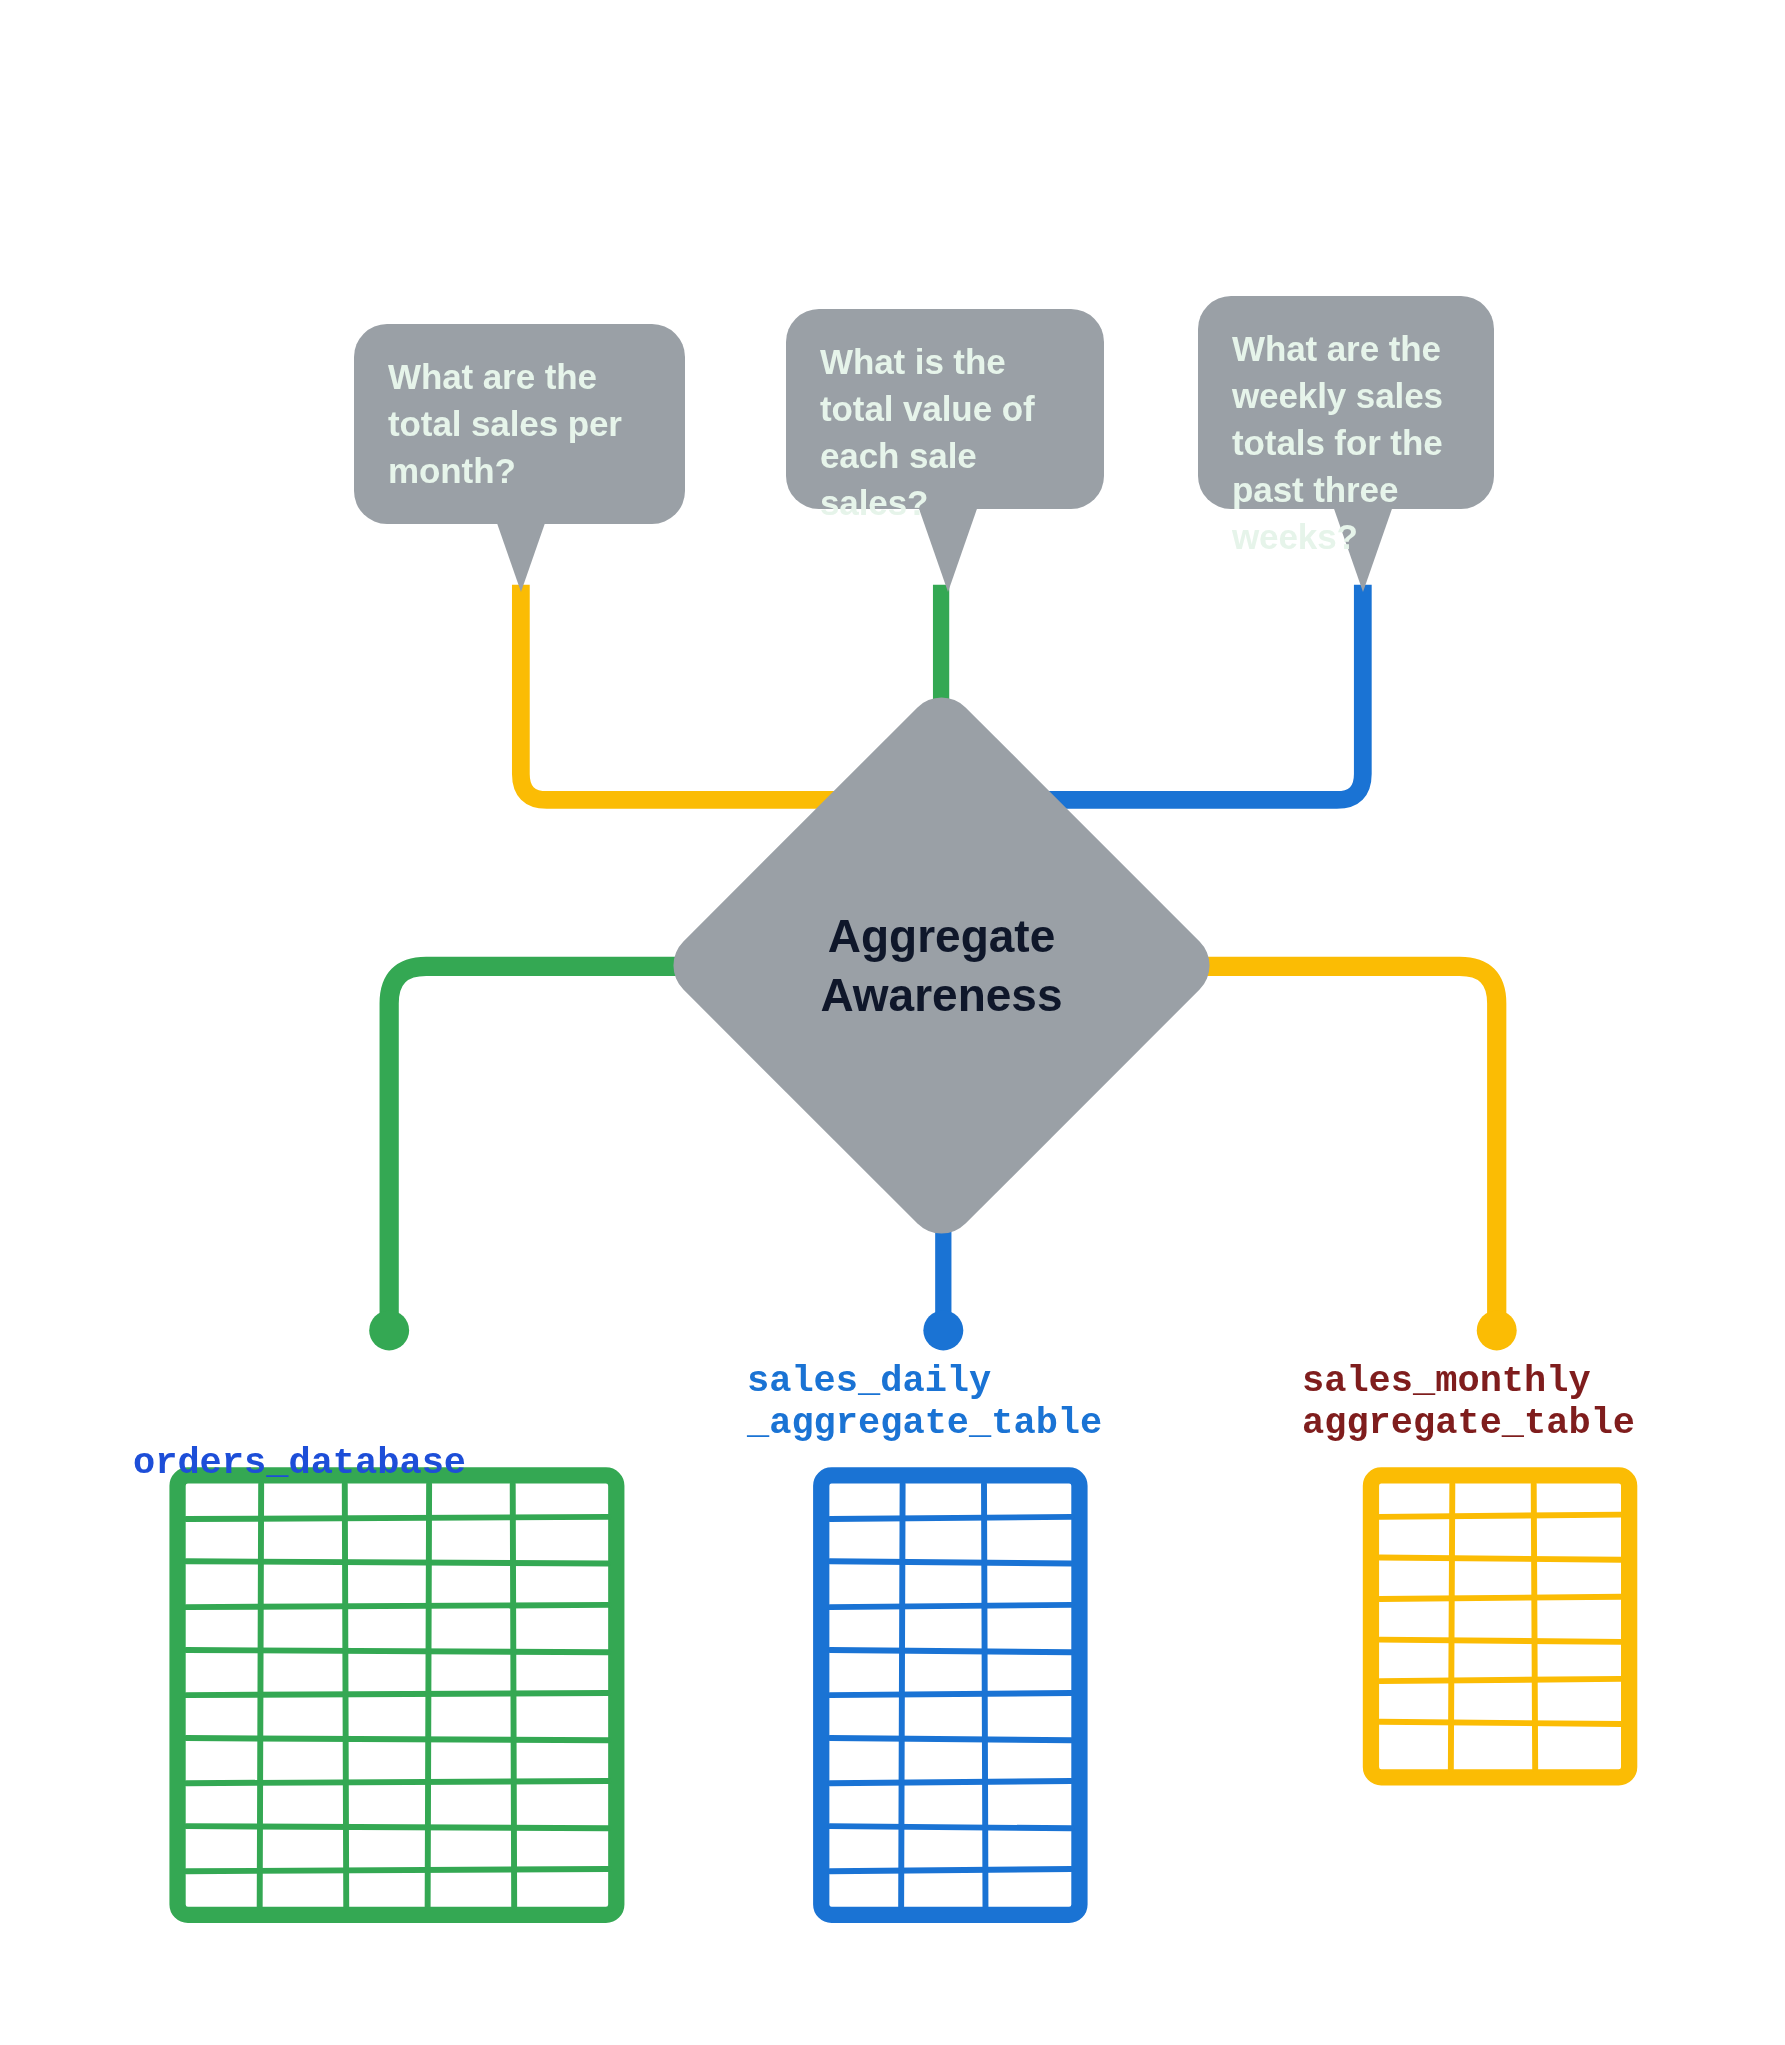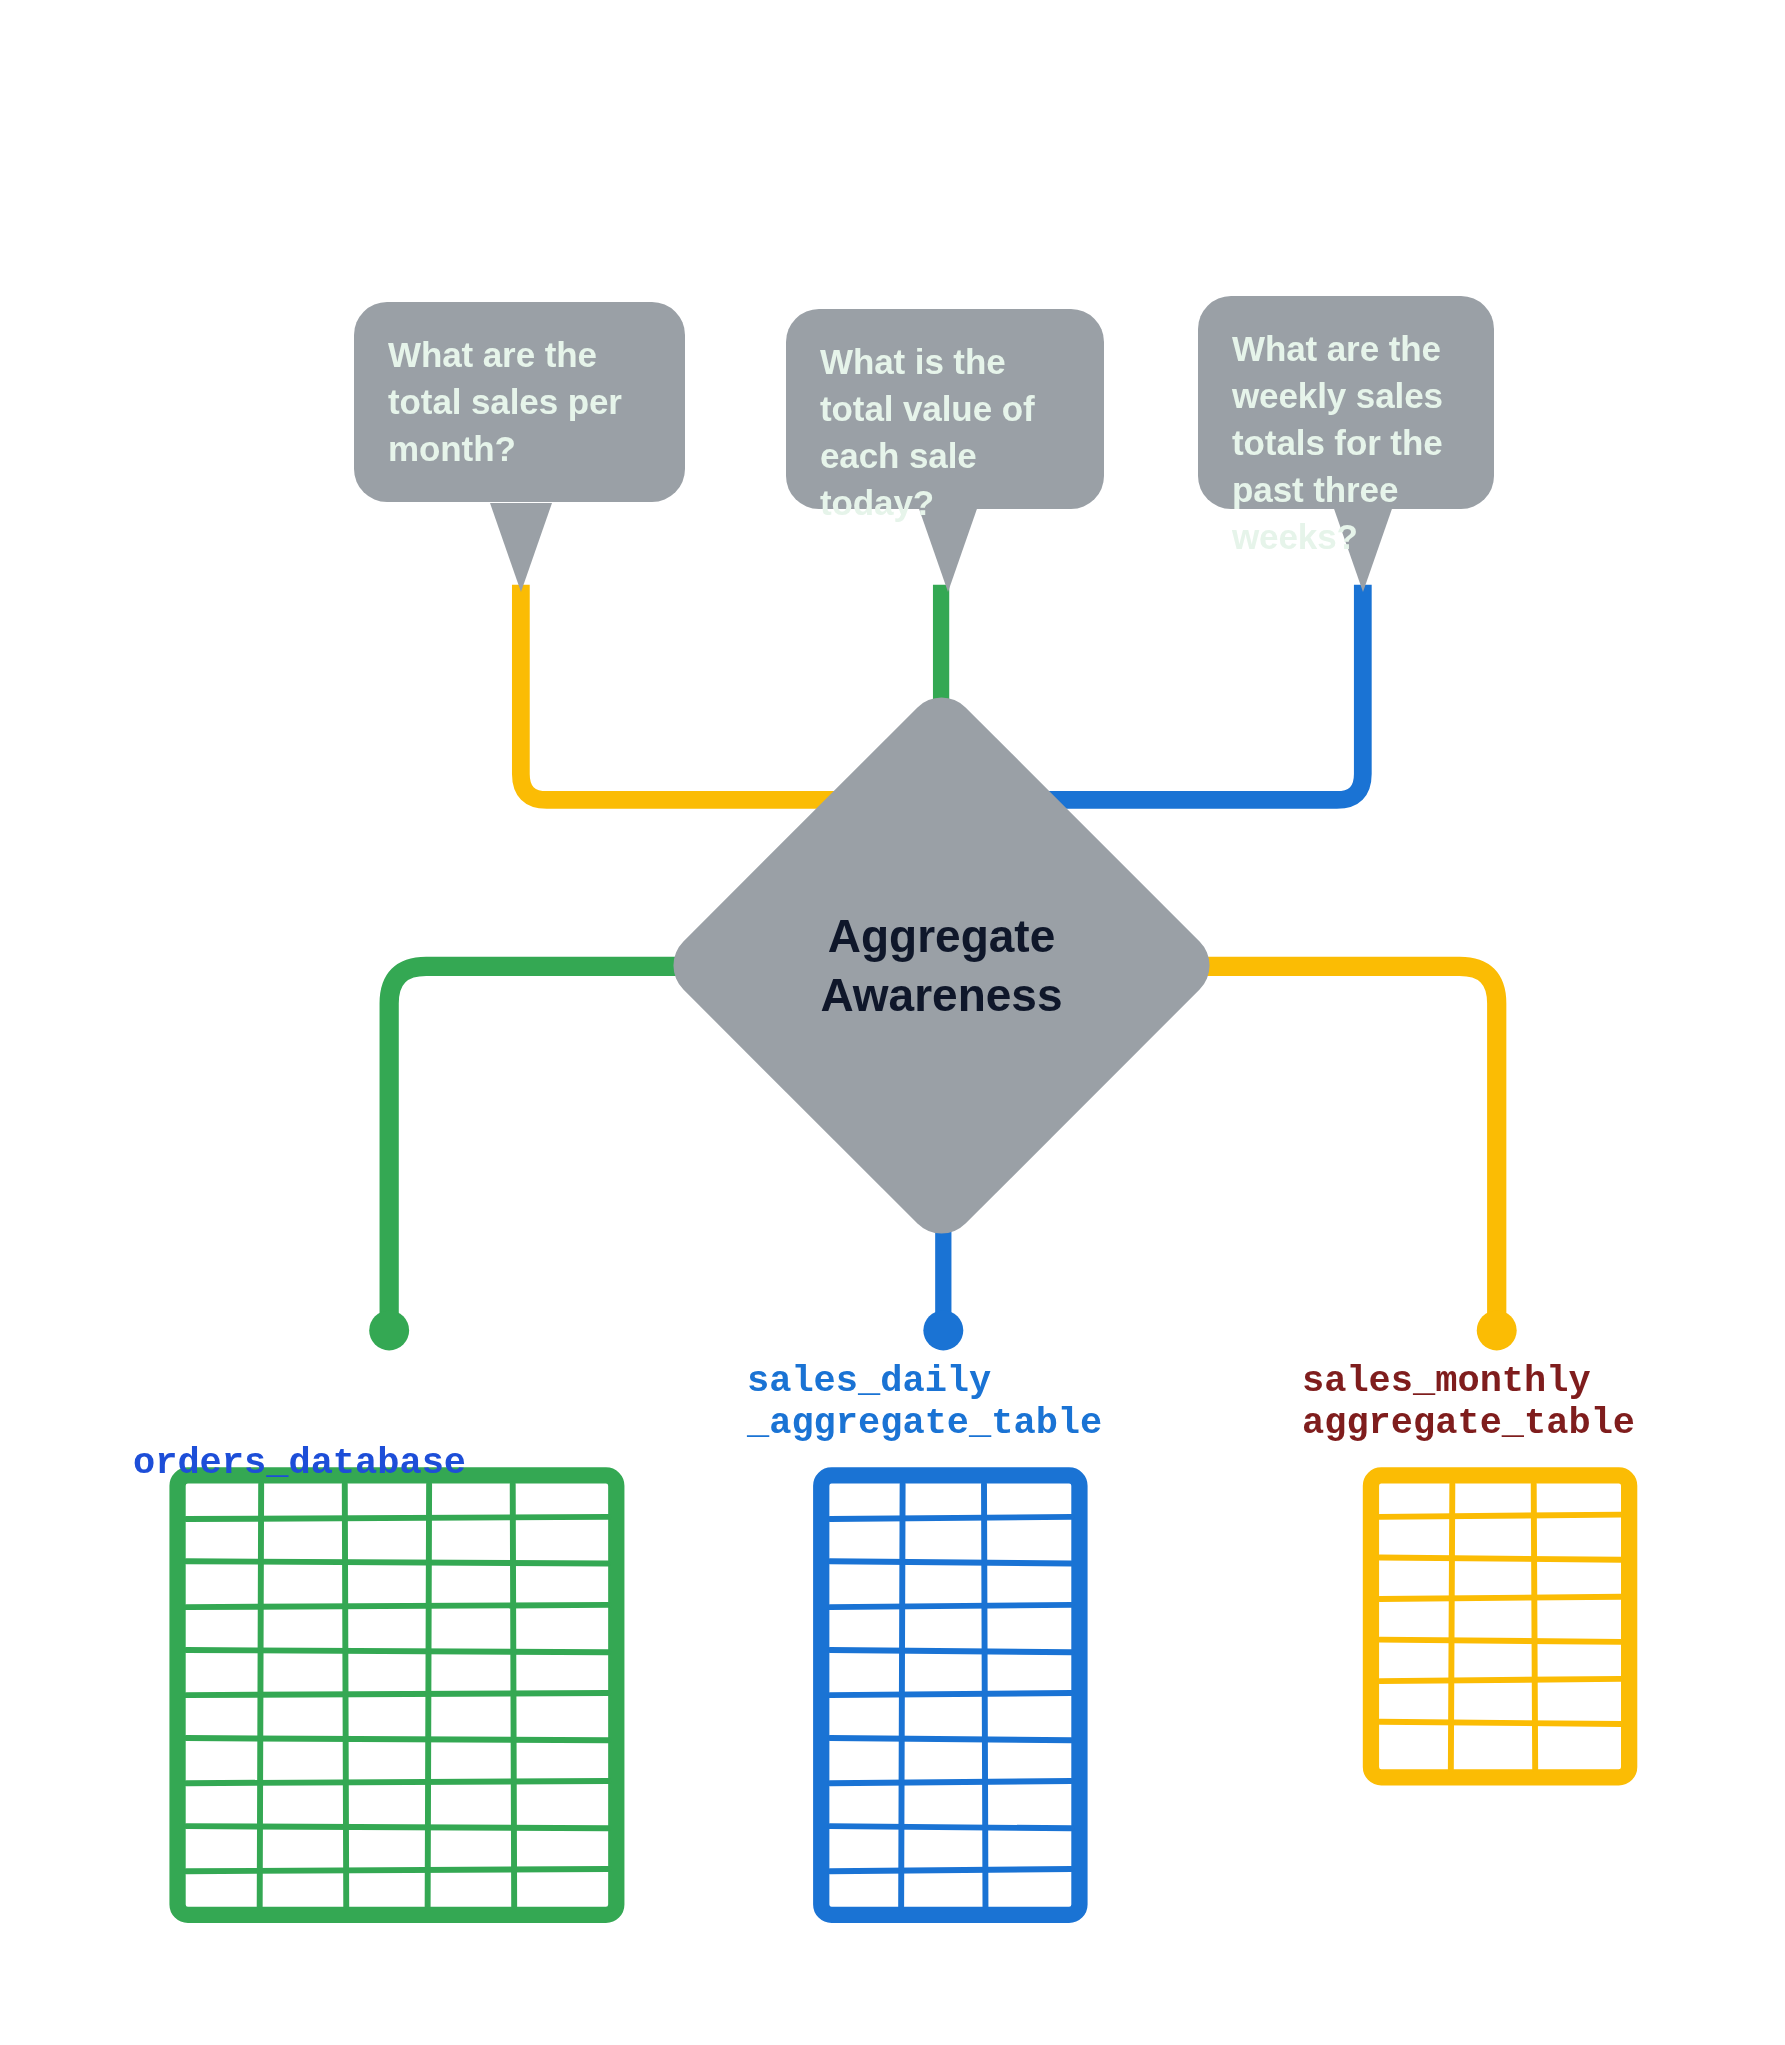--- a/index.html
+++ b/index.html
@@ -38,21 +38,21 @@
   .bubble-tail {
     position: absolute;
     width: 0;
     height: 0;
     border-left: 31px solid transparent;
     border-right: 31px solid transparent;
     border-top: 89px solid #9aa0a6;
     z-index: 5;
   }
 
-  #bubble-1 { left: 354px;  top: 302px;  width: 331px; height: 200px; }
+  #bubble-1 { left: 354px;  top: 324px;  width: 331px; height: 200px; }
   #tail-1   { left: 490px;  top: 503px; }
   #bubble-2 { left: 786px; top: 309px;  width: 318px; height: 200px; }
   #tail-2   { left: 917px; top: 503px; }
   #bubble-3 { left: 1198px; top: 296px;  width: 296px; height: 213px; }
   #tail-3   { left: 1332px; top: 503px; }
 
   
   #diamond-wrap {
     position: absolute;
     left: 742px;
@@ -186,21 +186,21 @@
   </g>
 </svg>
 
 <div class="bubble-tail" id="tail-1"></div>
 <div class="bubble" id="bubble-1">
   <span>What are the total sales per month?</span>
 </div>
 
 <div class="bubble-tail" id="tail-2"></div>
 <div class="bubble" id="bubble-2">
-  <span>What is the total value of each sale today?</span>
+  <span>What is the total value of each sale sales?</span>
 </div>
 
 <div class="bubble-tail" id="tail-3"></div>
 <div class="bubble" id="bubble-3">
   <span>What are the weekly sales totals for the past three weeks?</span>
 </div>
 
 <div id="diamond-wrap">
   <div id="diamond-shape"></div>
   <div id="diamond-label">Aggregate

